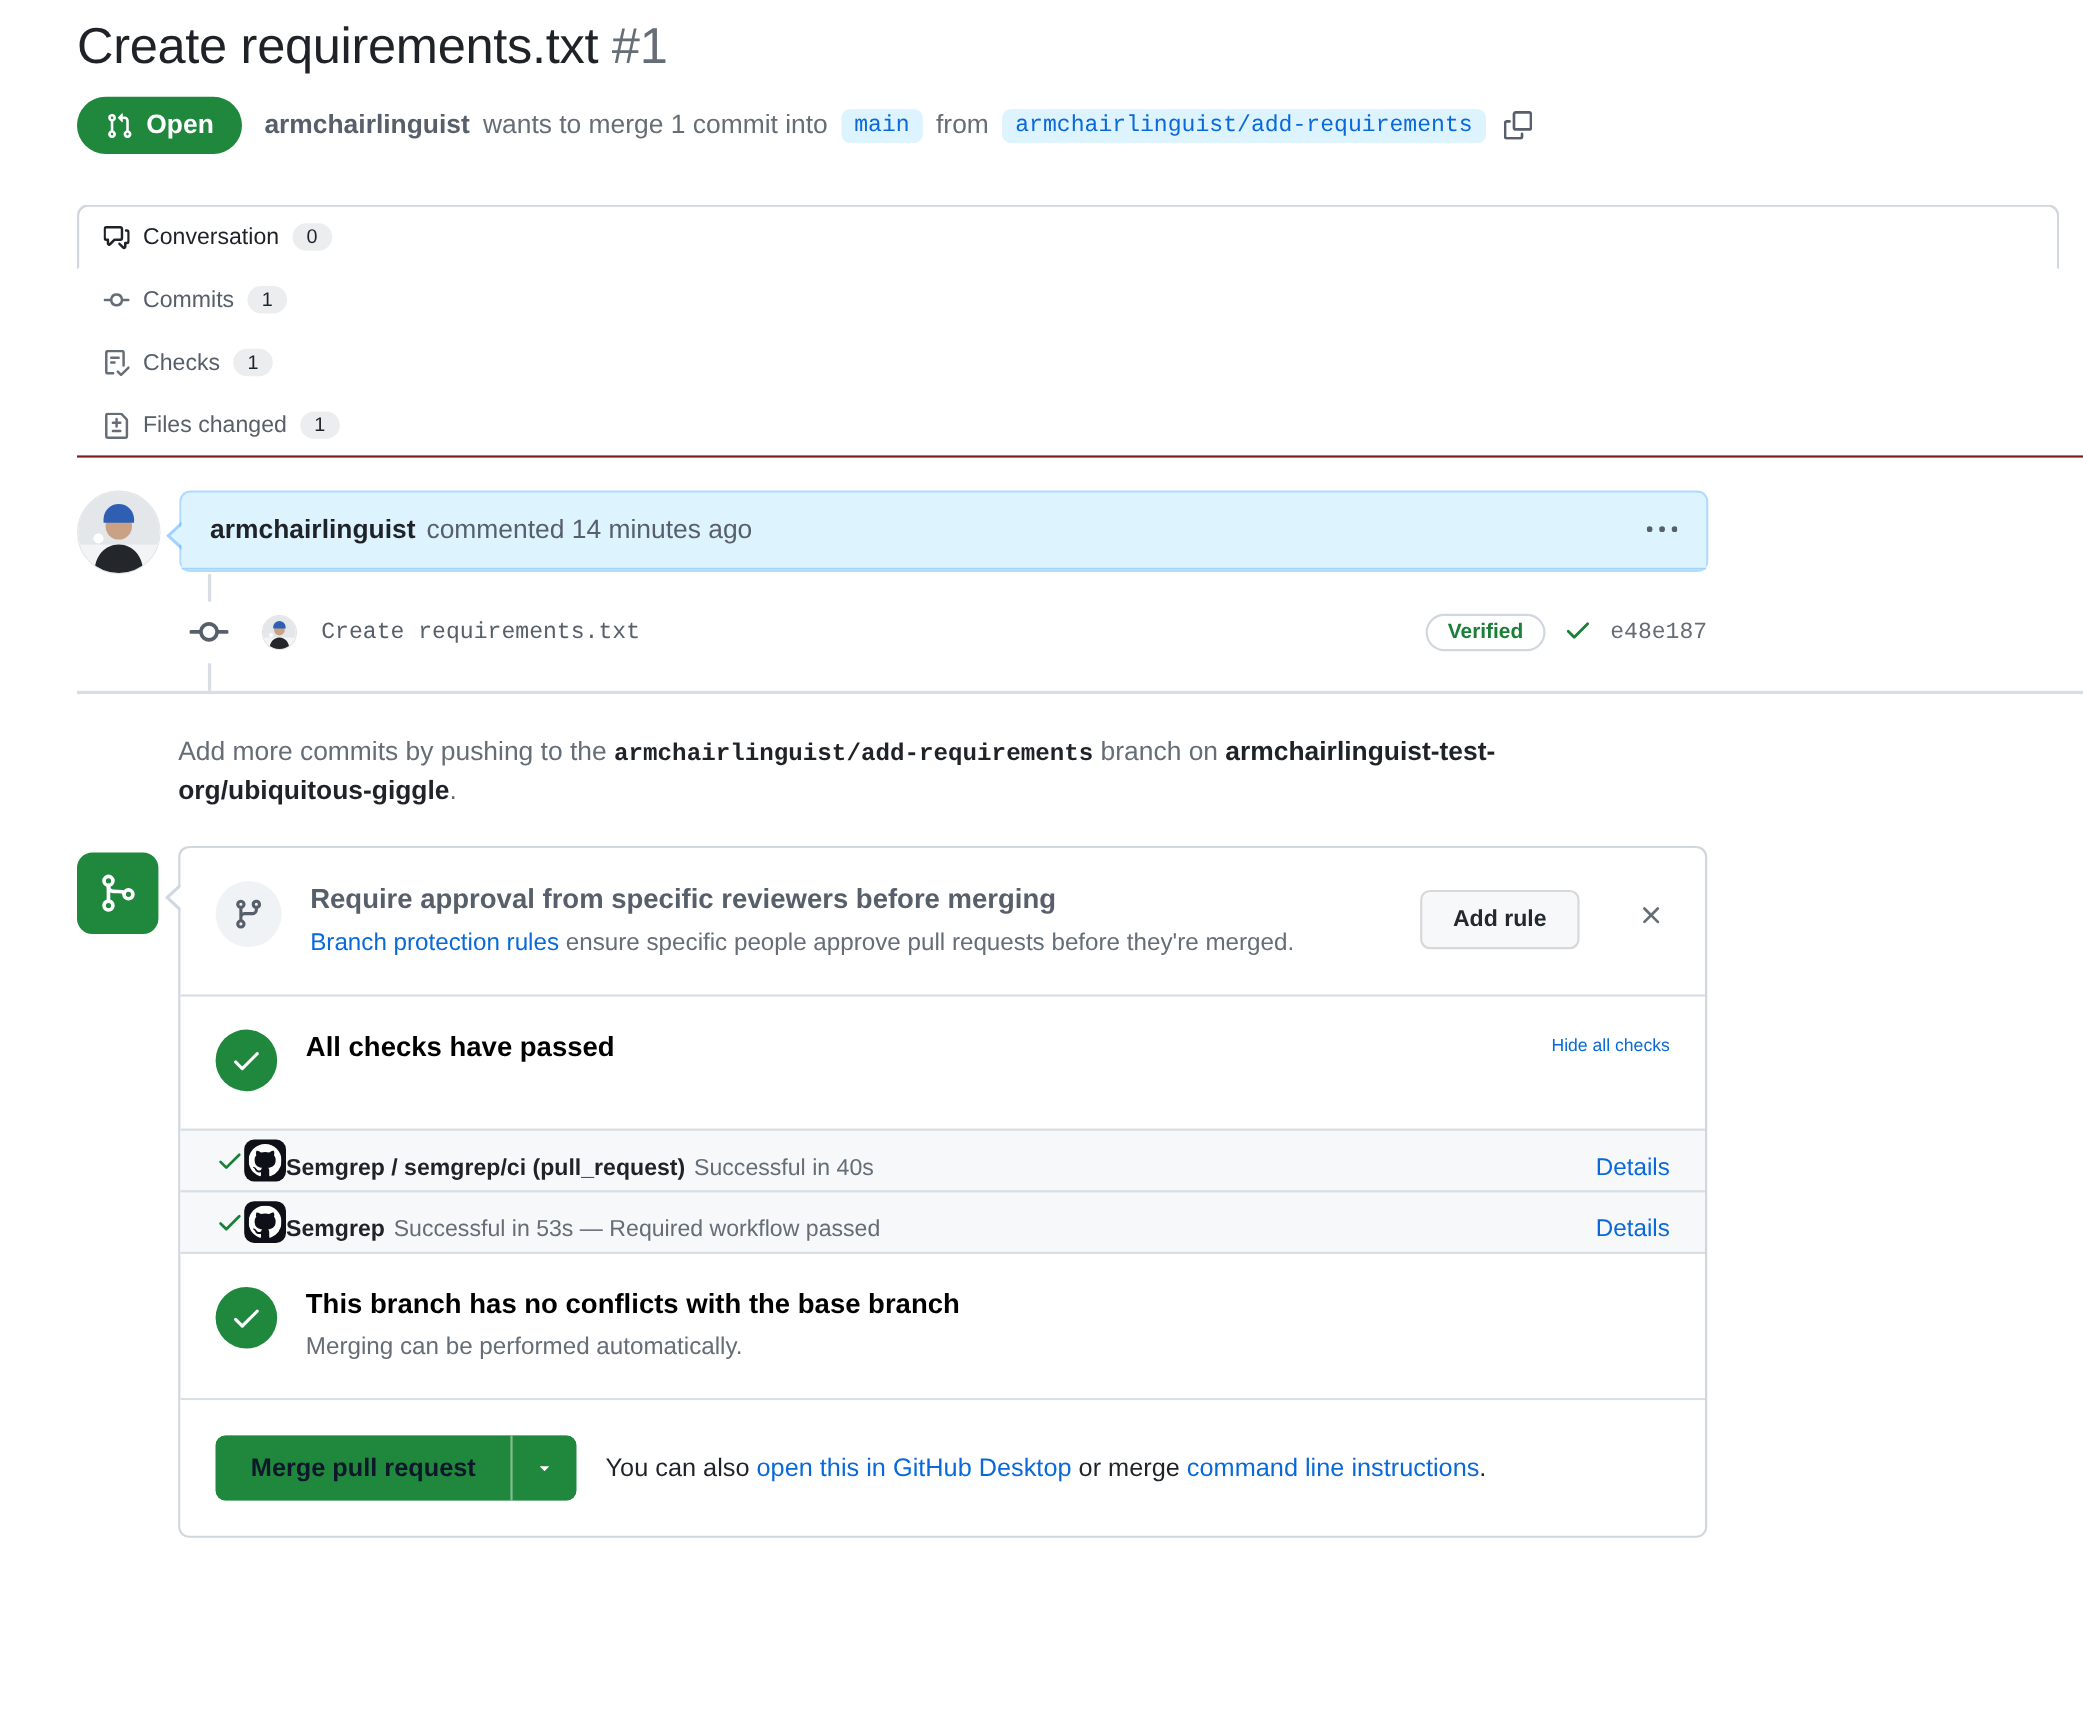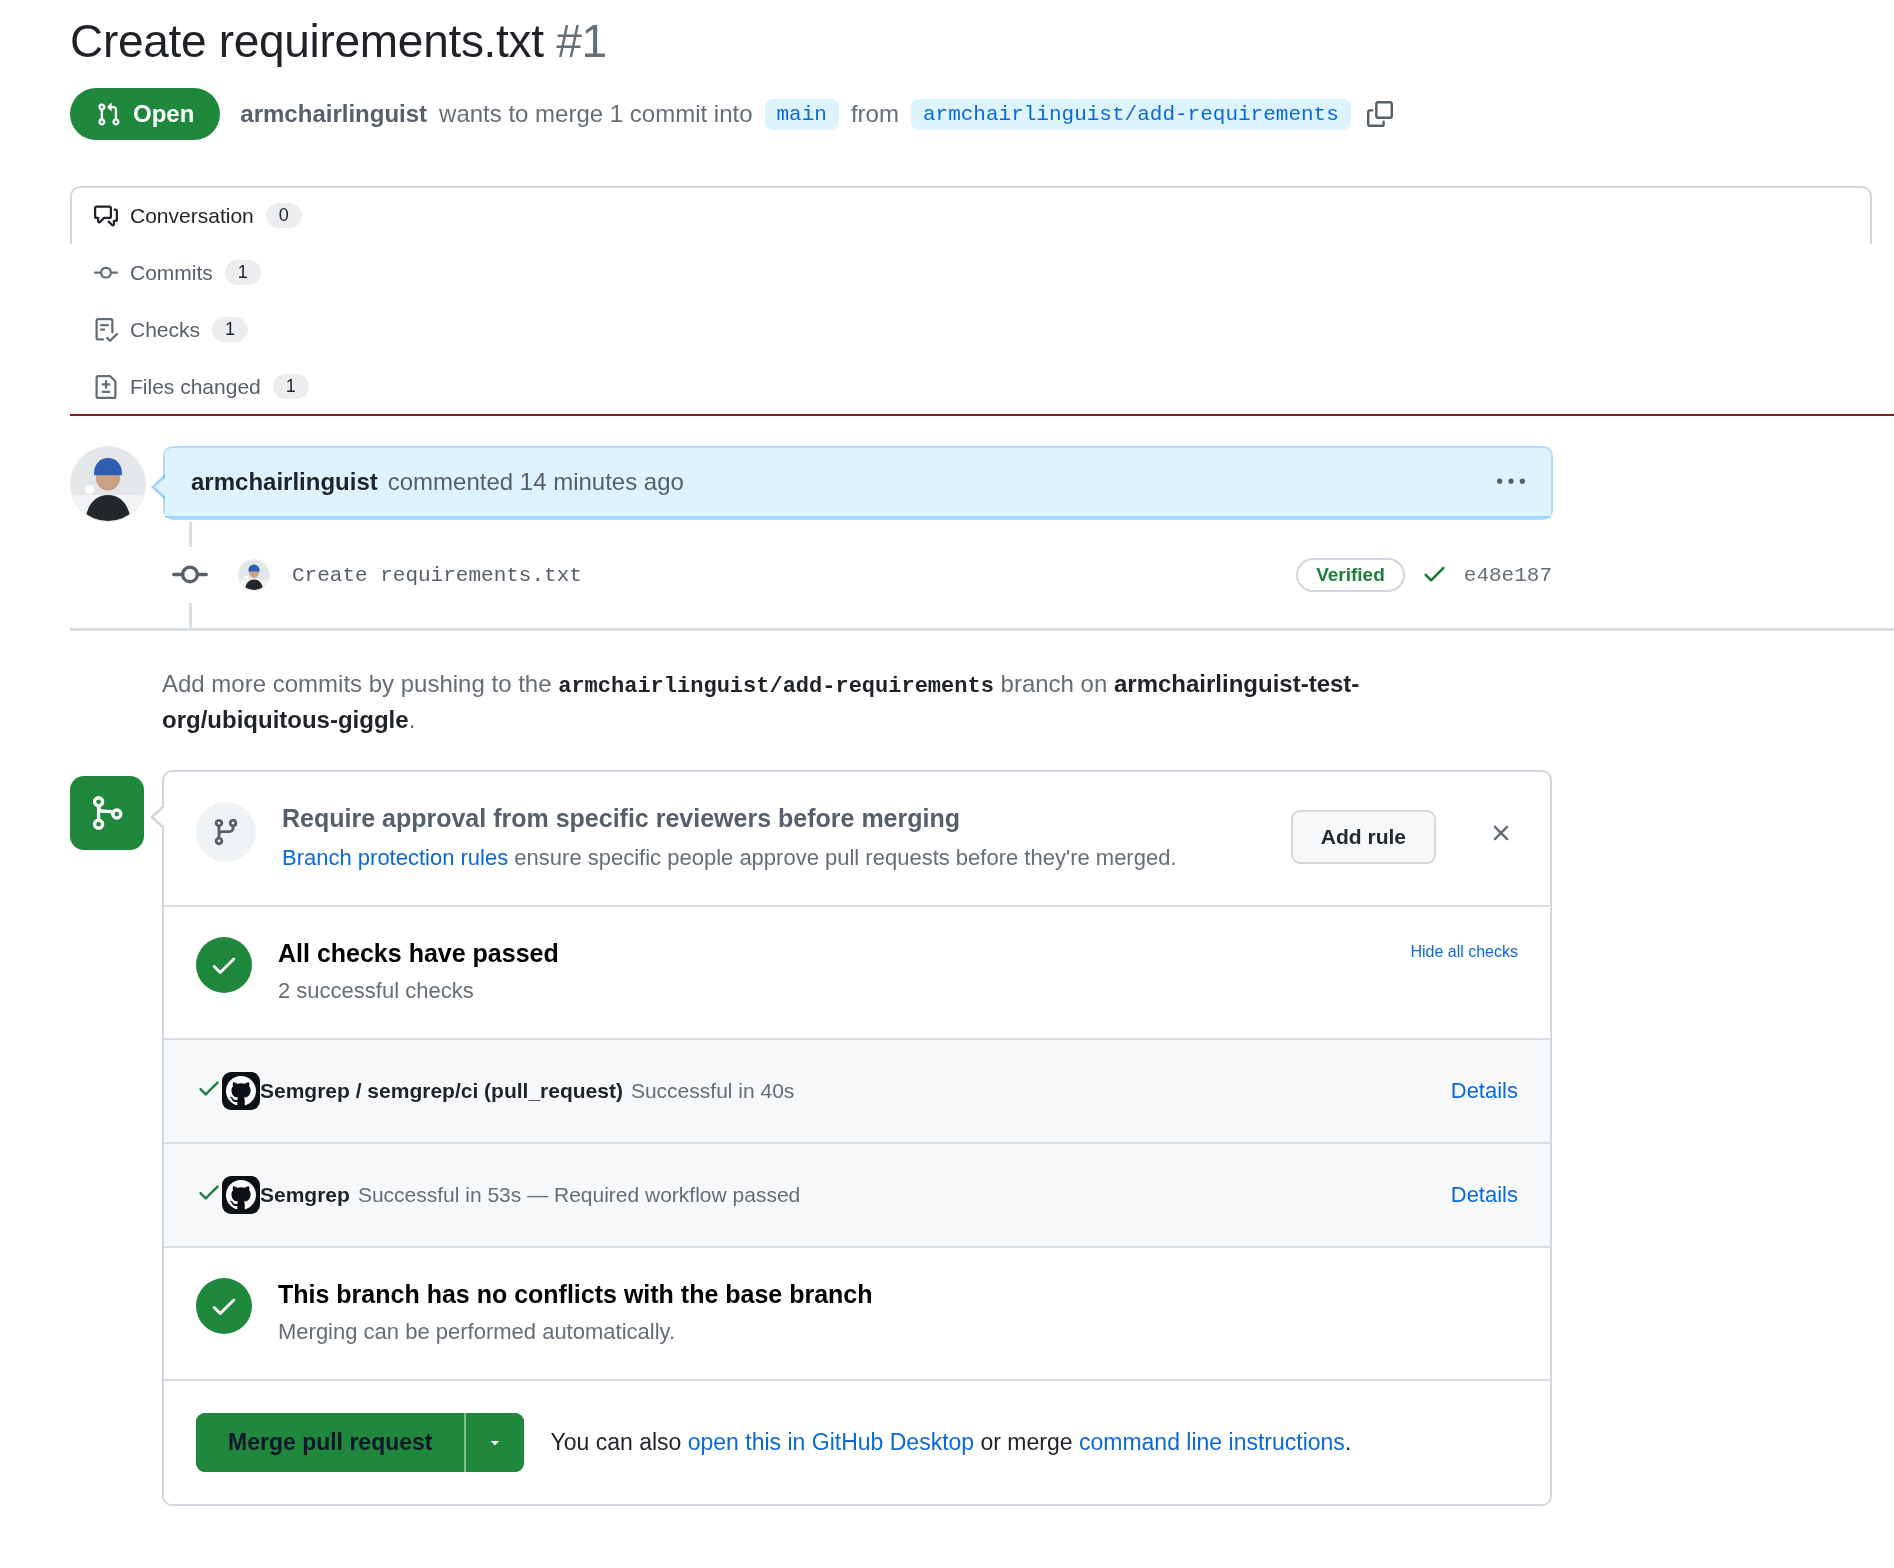--- a/index.html
+++ b/index.html
@@ -146,21 +146,21 @@
 
   .mb-section { border-top: 2px solid #d8dee4; }
   .checks-summary, .mergeability { display: flex; align-items: flex-start; gap: 26px; padding: 30px 32px 34px; }
   .big-check { width: 56px; height: 56px; border-radius: 50%; background: #1f883d; flex: none; display: flex; align-items: center; justify-content: center; }
   .big-check svg { width: 30px; height: 30px; fill: #fff; }
   .summary-texts { flex: 1; }
   .summary-title { font-size: 25px; font-weight: 700; color: #000000; margin-bottom: 10px; padding-top: 2px; }
   .summary-sub { font-size: 22px; color: #656d76; }
   .hide-link { margin-left: auto; font-size: 16px; margin-top: 6px; flex: none; }
 
-  .check-row { display: flex; align-items: center; background: #f6f8fa; padding: 32px 32px; font-size: 21px; }
+  .check-row { display: flex; align-items: flex-end; background: #f6f8fa; padding: 8px 32px; font-size: 21px; }
   .check-row .check-icon svg { width: 26px; height: 26px; fill: #1a7f37; }
   .octocat-badge { width: 38px; height: 38px; border-radius: 9px; background: #0d1117; display: flex; align-items: center; justify-content: center; flex: none; }
   .octocat-badge svg { width: 30px; height: 30px; fill: #fff; }
   .check-name { font-weight: 700; color: #1f2328; }
   .check-status { color: #656d76; margin-left: 8px; }
   .details-link { margin-left: auto; font-size: 22px; }
 
   .actions-section { border-top: 2px solid #d8dee4; padding: 32px; display: flex; align-items: center; background: #fff; border-radius: 0 0 8px 8px; }
   .merge-btn { display: inline-flex; border-radius: 9px; overflow: hidden; background: #1f883d; color: #fff; cursor: pointer; border: none; padding: 0; font-family: "Liberation Sans", sans-serif; }
   .merge-btn-main { padding: 16px 32px; font-size: 23px; font-weight: 600; color: #0f172a; }
@@ -370,21 +370,20 @@
       </div>
 
       <div class="mb-section checks-summary">
         <div class="big-check">
           <svg>
               <use href="#i-check"></use>
             </svg>
         </div>
         <div class="summary-texts">
           <div class="summary-title">All checks have passed</div>
-          <div class="summary-sub">2 successful checks</div>
         </div>
         <a class="inline-link hide-link">Hide all checks</a>
       </div>
 
       <div class="mb-section check-row">
         <span class="check-icon"><svg>
               <use href="#i-check"></use>
             </svg></span>
         <span class="octocat-badge">
             <svg>

